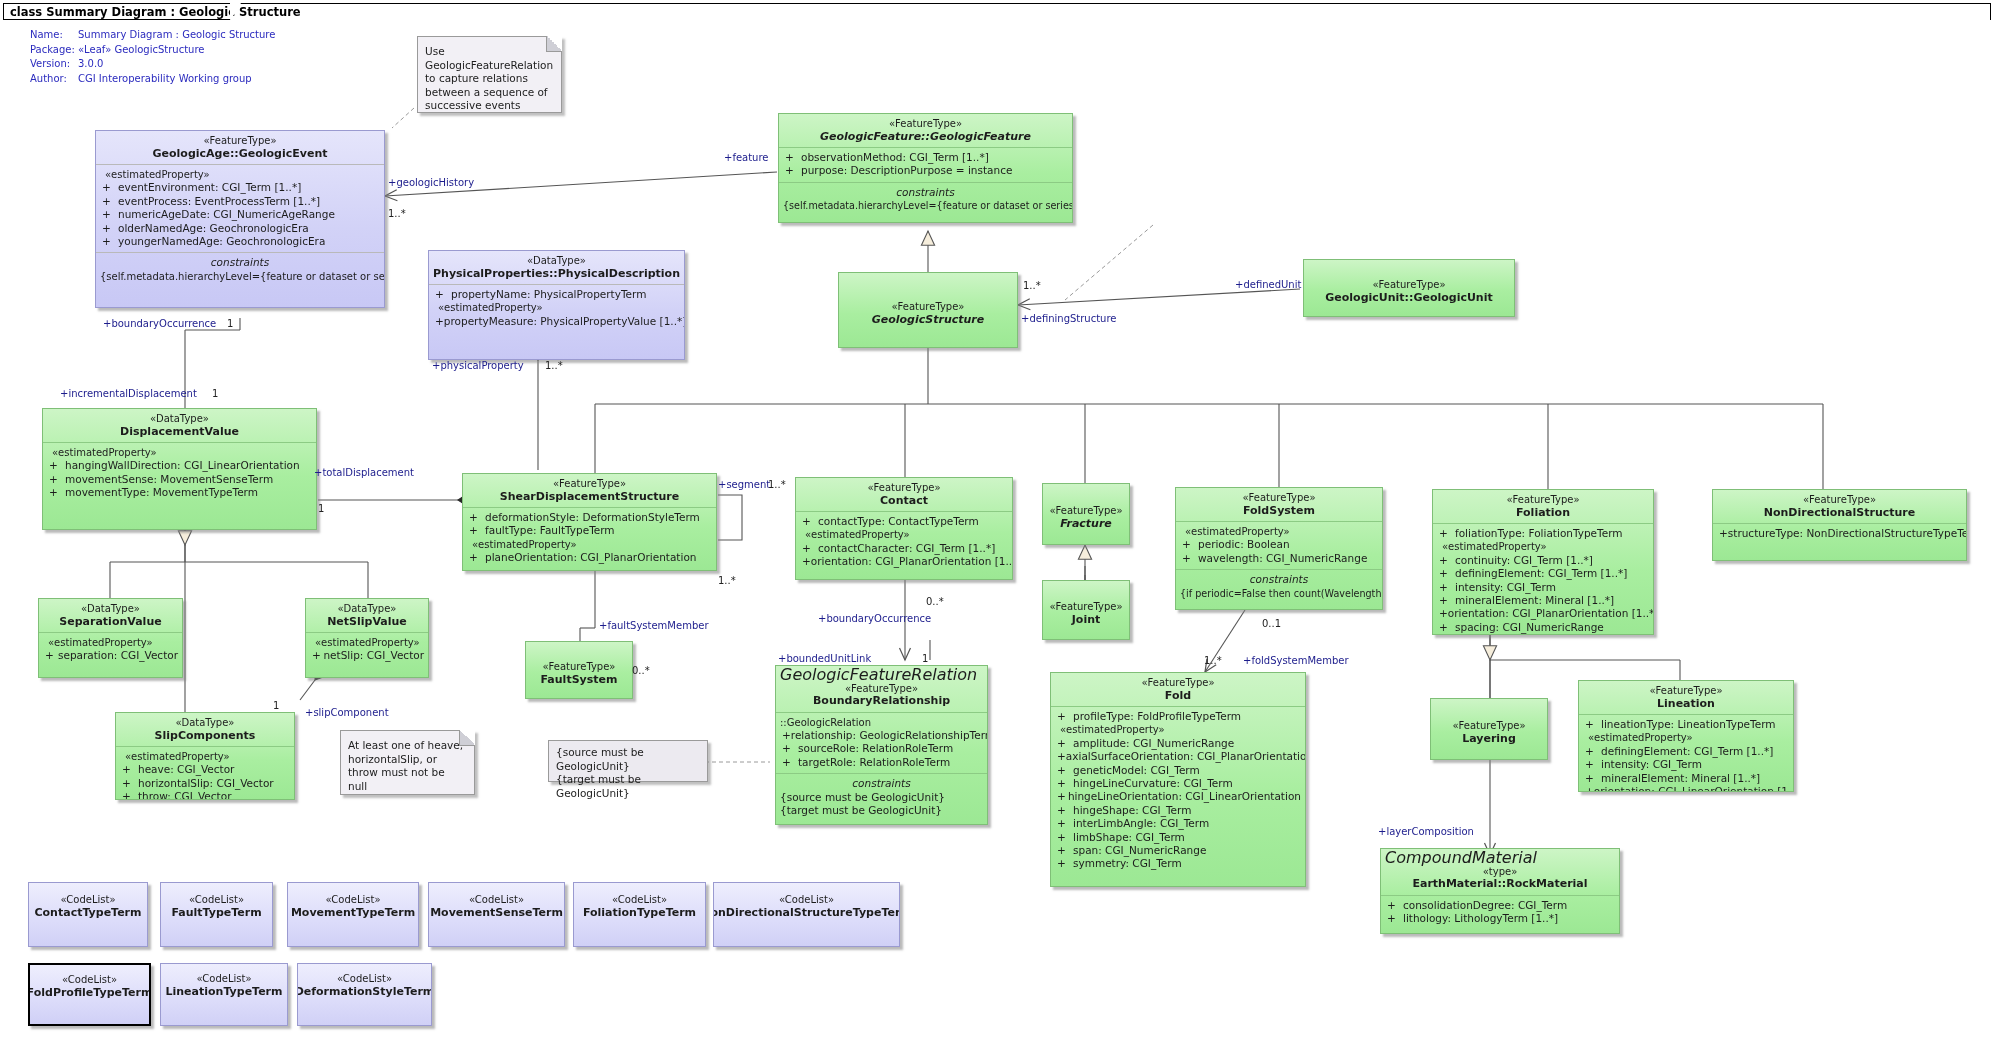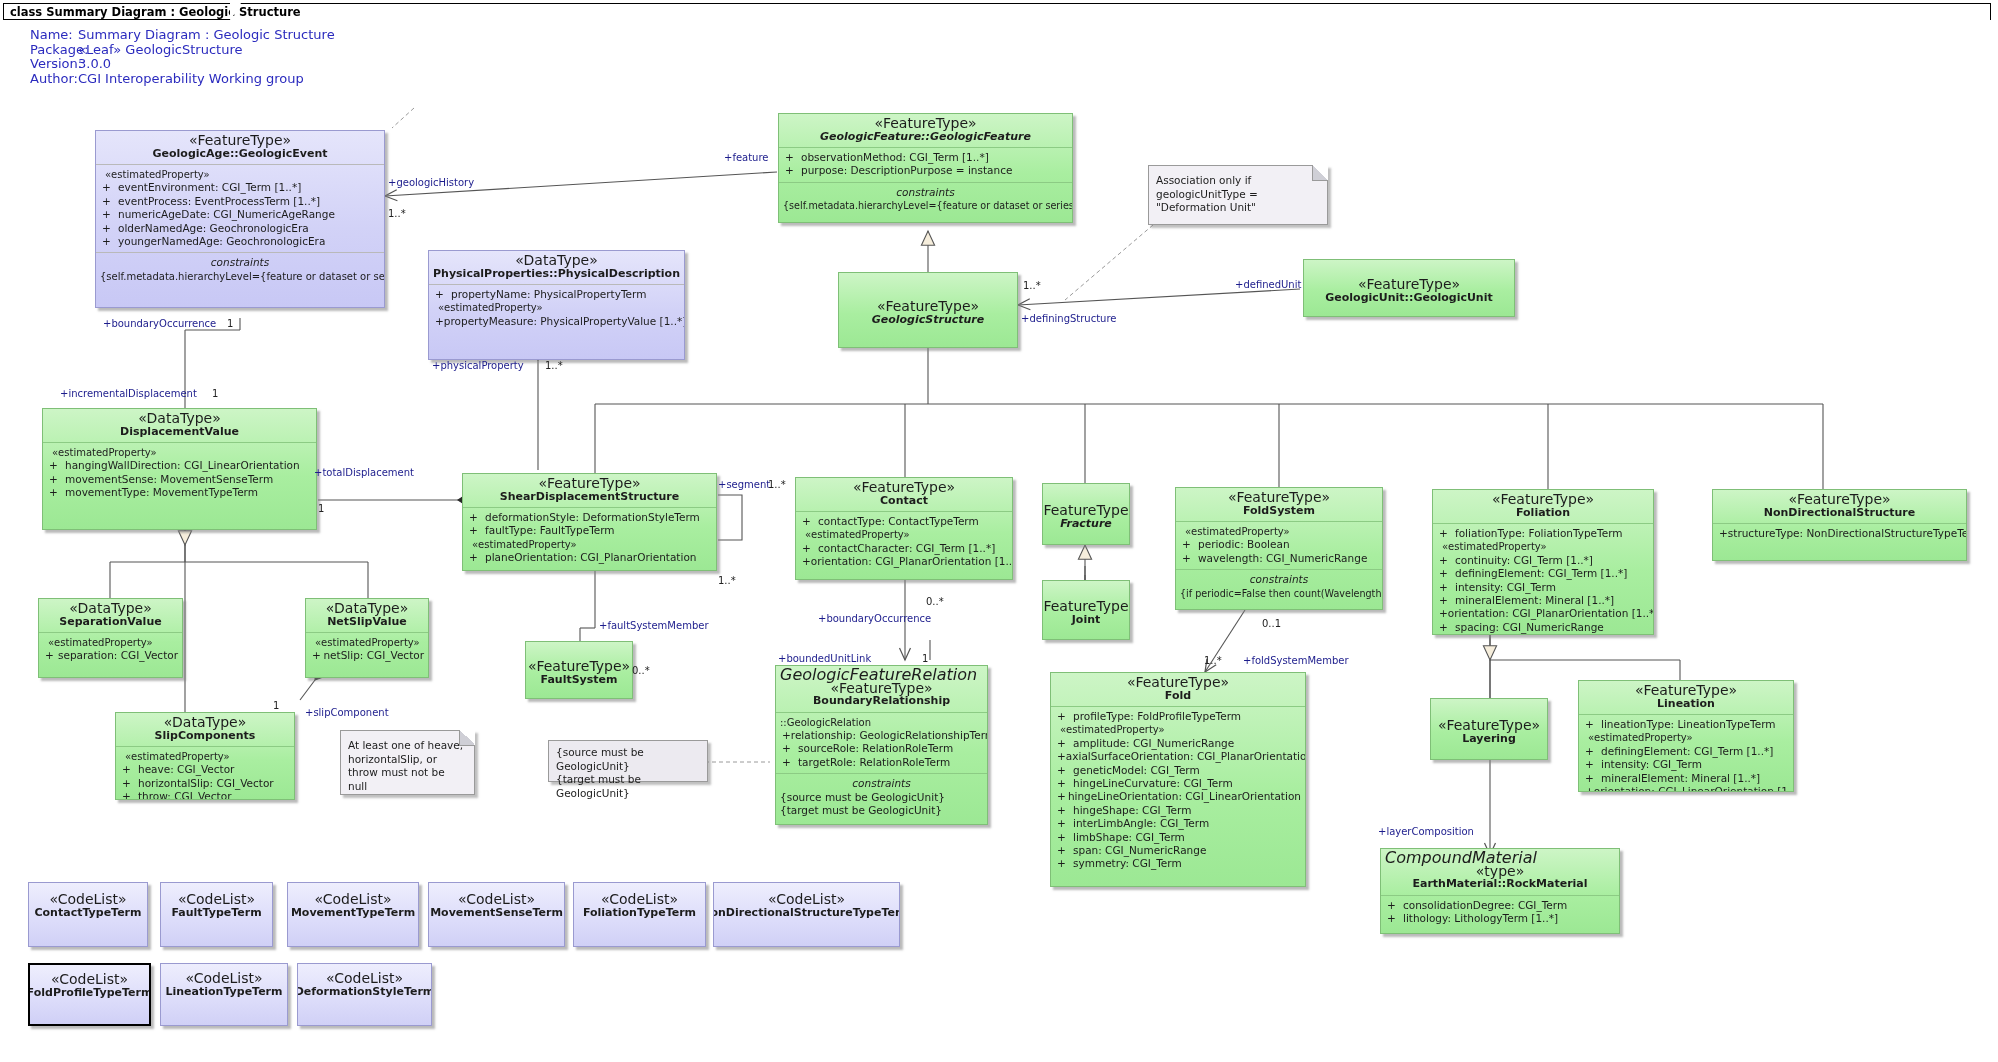--- a/index.html
+++ b/index.html
@@ -21,21 +21,21 @@
     display:flex;align-items:center;padding:0 6px 0 6px;
     font-size:11.5px;font-weight:bold;color:#000;white-space:nowrap;
     box-sizing:border-box;
   }
   .frame-tab:after{
     content:"";position:absolute;right:-11px;top:-1px;width:0;height:0;
     border-left:11px solid #fff;border-bottom:18px solid transparent;
   }
 
   
-  .meta{position:absolute;left:30px;top:28px;font-size:13px;color:#2b2bbe;}
+  .meta{position:absolute;left:30px;top:28px;font-size:10px;color:#2b2bbe;}
   .meta-row{display:flex;line-height:14.5px;}
   .meta-key{width:48px;color:#2b2bbe;}
   .meta-val{color:#2b2bbe;white-space:nowrap;}
 
   
   .cls{
     position:absolute;box-sizing:border-box;
     border:1px solid #9a9a9a;
     box-shadow:3px 3px 2px rgba(130,130,130,.55);
     font-size:10.5px;color:#1c1c1c;overflow:hidden;
@@ -43,21 +43,21 @@
   .cls.green{background:linear-gradient(to bottom,#cdf5c6 0%,#a9eea0 55%,#9ce894 100%);border-color:#7fbf77;}
   .cls.blue{background:linear-gradient(to bottom,#e5e5fb 0%,#d2d2f7 55%,#c8c8f5 100%);border-color:#9a9ad0;}
   .cls.blue2{background:linear-gradient(to bottom,#eeeefd 0%,#dcdcfa 60%,#d0d0f6 100%);border-color:#9a9ad0;}
   .cls.selected{border:2px solid #000;}
 
   .cls .hdr{
     padding:3px 4px 4px 4px;text-align:center;line-height:12.5px;
     border-bottom:1px solid #b9b9b9;
   }
   .cls.green .hdr{border-bottom-color:#8ccb84;}
-  .cls .ns{font-size:14px;font-style:normal;}
+  .cls .ns{font-size:10px;font-style:normal;}
   .cls .nm{font-weight:bold;font-size:11px;display:block;}
   .cls .nm.ital{font-style:italic;}
   .cls .qual{font-style:italic;font-size:16px;text-align:left;display:block;padding-right:2px;}
   .cls .sec{
     padding:3px 4px 4px 4px;line-height:13.4px;border-bottom:1px solid #b9b9b9;
   }
   .cls.green .sec{border-bottom-color:#8ccb84;}
   .cls .sec:last-child{border-bottom:none;}
   .cls .sec.nodiv{border-bottom:none;}
   .attr{display:flex;white-space:nowrap;}
@@ -224,25 +224,25 @@
     </g>
 
     <g stroke="#9a9a9a" stroke-width="1" fill="none" stroke-dasharray="4,3">
       <path d="M414,108 L392,128"></path>
       <path d="M1153,225 L1065,300"></path>
       <path d="M340,762 L425,762"></path>
       <path d="M705,762 L770,762"></path>
     </g>
   </svg>
 
-
-  <div class="note" style="left:1148px;top:165px;width:180px;height:60px;">
+  <div class="note" style="left:417px;top:36px;width:145px;height:77px;">
     <span class="fold"></span>
-    <span>Association only if geologicUnitType = "Deformation Unit"</span>
-  </div>
+    <span>Use GeologicFeatureRelation to capture relations between a sequence of successive events</span>
+  </div>
+
 
   <div class="note" style="left:340px;top:730px;width:135px;height:65px;">
     <span class="fold"></span>
     <span>At least one of heave, horizontalSlip, or throw must not be null</span>
   </div>
 
   <div class="note plain" style="left:548px;top:740px;width:160px;height:42px;padding:5px 7px;">
     <div>{source must be GeologicUnit}</div>
     <div>{target must be GeologicUnit}</div>
   </div>

